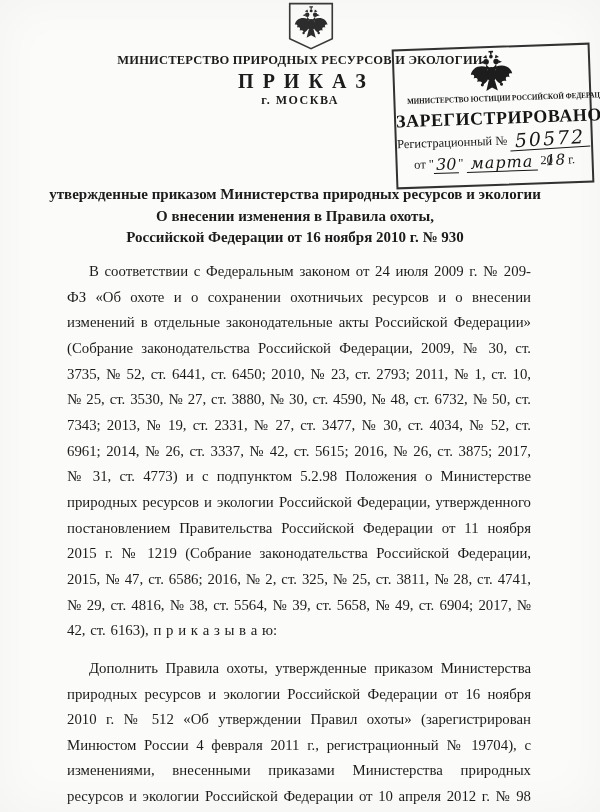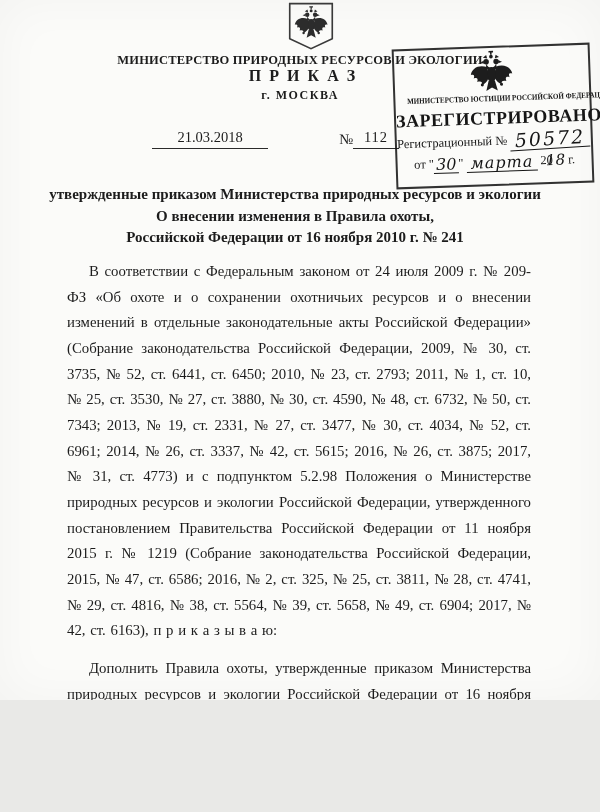--- a/index.html
+++ b/index.html
@@ -3,36 +3,36 @@
 <meta charset="utf-8">
 <style>
   html, body { margin: 0; padding: 0; }
   body {
     width: 600px; height: 812px;
     background: #e9e9e7;
     font-family: "Liberation Serif", "DejaVu Serif", serif;
   }
   .page {
     position: relative;
-    width: 600px; height: 700px;
+    width: 600px; height: 812px;
     background: #fbfbf9;
     overflow: hidden;
     color: #1c1c1c;
     box-shadow: inset 0 0 50px rgba(0,0,0,0.035);
   }
 
   
   .emblem { position: absolute; left: 283px; top: 2px; width: 56px; height: 54px; }
   .header-block {
     position: absolute; top: 53px; left: 0; width: 600px;
     text-align: center; font-weight: bold;
   }
   .ministry-line1, .ministry-line2 { font-size: 12.5px; line-height: 14px; letter-spacing: 0.2px; }
   .ministry-line3 { font-size: 12.5px; line-height: 14px; }
-  .doc-type { font-size: 16px; line-height: 18px; letter-spacing: 2px; padding-left: 6px; }
+  .doc-type { font-size: 20px; line-height: 18px; margin-top: 5px; letter-spacing: 2px; padding-left: 6px; }
   .city { font-size: 12px; line-height: 12px; margin-top: 4px; letter-spacing: 1.5px; }
 
   .date-row { position: absolute; top: 129px; left: 0; width: 600px; height: 22px; font-size: 14.5px; }
   .doc-date {
     position: absolute; left: 152px; top: 0; width: 116px; text-align: center;
     border-bottom: 1.5px solid #2a2a2a; padding-bottom: 2px;
   }
   .num-sign { position: absolute; left: 339px; top: 2px; }
   .doc-number {
     position: absolute; left: 353px; top: 0; width: 46px; text-align: center;
@@ -118,25 +118,20 @@
       <use href="#eagle" transform="translate(8,4.5) scale(0.74)" fill="#2c2c2c"></use>
     </svg>
   </div>
 
   <div class="header-block">
     <div class="ministry-line1">МИНИСТЕРСТВО ПРИРОДНЫХ РЕСУРСОВ И ЭКОЛОГИИ</div>
     <div class="doc-type">П Р И К А З</div>
     <div class="city">г. МОСКВА</div>
   </div>
 
-  <div class="date-row">
-    <span class="doc-date">21.03.2018</span>
-    <span class="num-sign">№</span>
-    <span class="doc-number">112</span>
-  </div>
 
   <div class="stamp">
     <div class="stamp-eagle">
       <svg viewBox="0 0 60 56" width="46" height="43">
           <use href="#eagle" fill="#1d1d1d"></use>
         </svg>
     </div>
     <span class="stamp-authority">МИНИСТЕРСТВО ЮСТИЦИИ РОССИЙСКОЙ ФЕДЕРАЦИИ</span>
     <div class="stamp-registered">ЗАРЕГИСТРИРОВАНО</div>
     <div class="stamp-reg-line">
@@ -148,21 +143,21 @@
       <span>"</span><span class="hand stamp-day">30</span><span>"</span>
       <span class="hand stamp-month">марта</span>
       <span>20</span><span class="hand year-hw">18</span>
       <span>г.</span>
     </div>
   </div>
 
   <div class="title">
     <div>утвержденные приказом Министерства природных ресурсов и экологии</div>
     <div>О внесении изменения в Правила охоты,</div>
-    <div>Российской Федерации от 16 ноября 2010 г. № 241</div>
+    <div>Российской Федерации от 16 ноября 2010 г. № 930</div>
   </div>
 
   <div class="body-text">
     <p>В соответствии с Федеральным законом от 24 июля 2009 г. № 209-ФЗ «Об охоте и о сохранении охотничьих ресурсов и о внесении изменений в отдельные законодательные акты Российской Федерации» (Собрание законодательства Российской Федерации, 2009, № 30, ст. 3735, № 52, ст. 6441, ст. 6450; 2010, № 23, ст. 2793; 2011, № 1, ст. 10, № 25, ст. 3530, № 27, ст. 3880, № 30, ст. 4590, № 48, ст. 6732, № 50, ст. 7343; 2013, № 19, ст. 2331, № 27, ст. 3477, № 30, ст. 4034, № 52, ст. 6961; 2014, № 26, ст. 3337, № 42, ст. 5615; 2016, № 26, ст. 3875; 2017, № 31, ст. 4773) и с подпунктом 5.2.98 Положения о Министерстве природных ресурсов и экологии Российской Федерации, утвержденного постановлением Правительства Российской Федерации от 11 ноября 2015 г. № 1219 (Собрание законодательства Российской Федерации, 2015, № 47, ст. 6586; 2016, № 2, ст. 325, № 25, ст. 3811, № 28, ст. 4741, № 29, ст. 4816, № 38, ст. 5564, № 39, ст. 5658, № 49, ст. 6904; 2017, № 42, ст. 6163), п р и к а з ы в а ю:</p>
     <p>Дополнить Правила охоты, утвержденные приказом Министерства природных ресурсов и экологии Российской Федерации от 16 ноября 2010 г. № 512 «Об утверждении Правил охоты» (зарегистрирован Минюстом России 4 февраля 2011 г., регистрационный № 19704), с изменениями, внесенными приказами Министерства природных ресурсов и экологии Российской Федерации от 10 апреля 2012 г. № 98 (зарегистрирован Минюстом России 30 мая 2012 г., регистрационный № 24394), от 5 сентября 2012 г. № 262 (зарегистрирован Минюстом России 8 октября 2012 г., регистрационный № 25628), от 8 ноября</p>
   </div>
 
 </div>
 
 </body></html>

